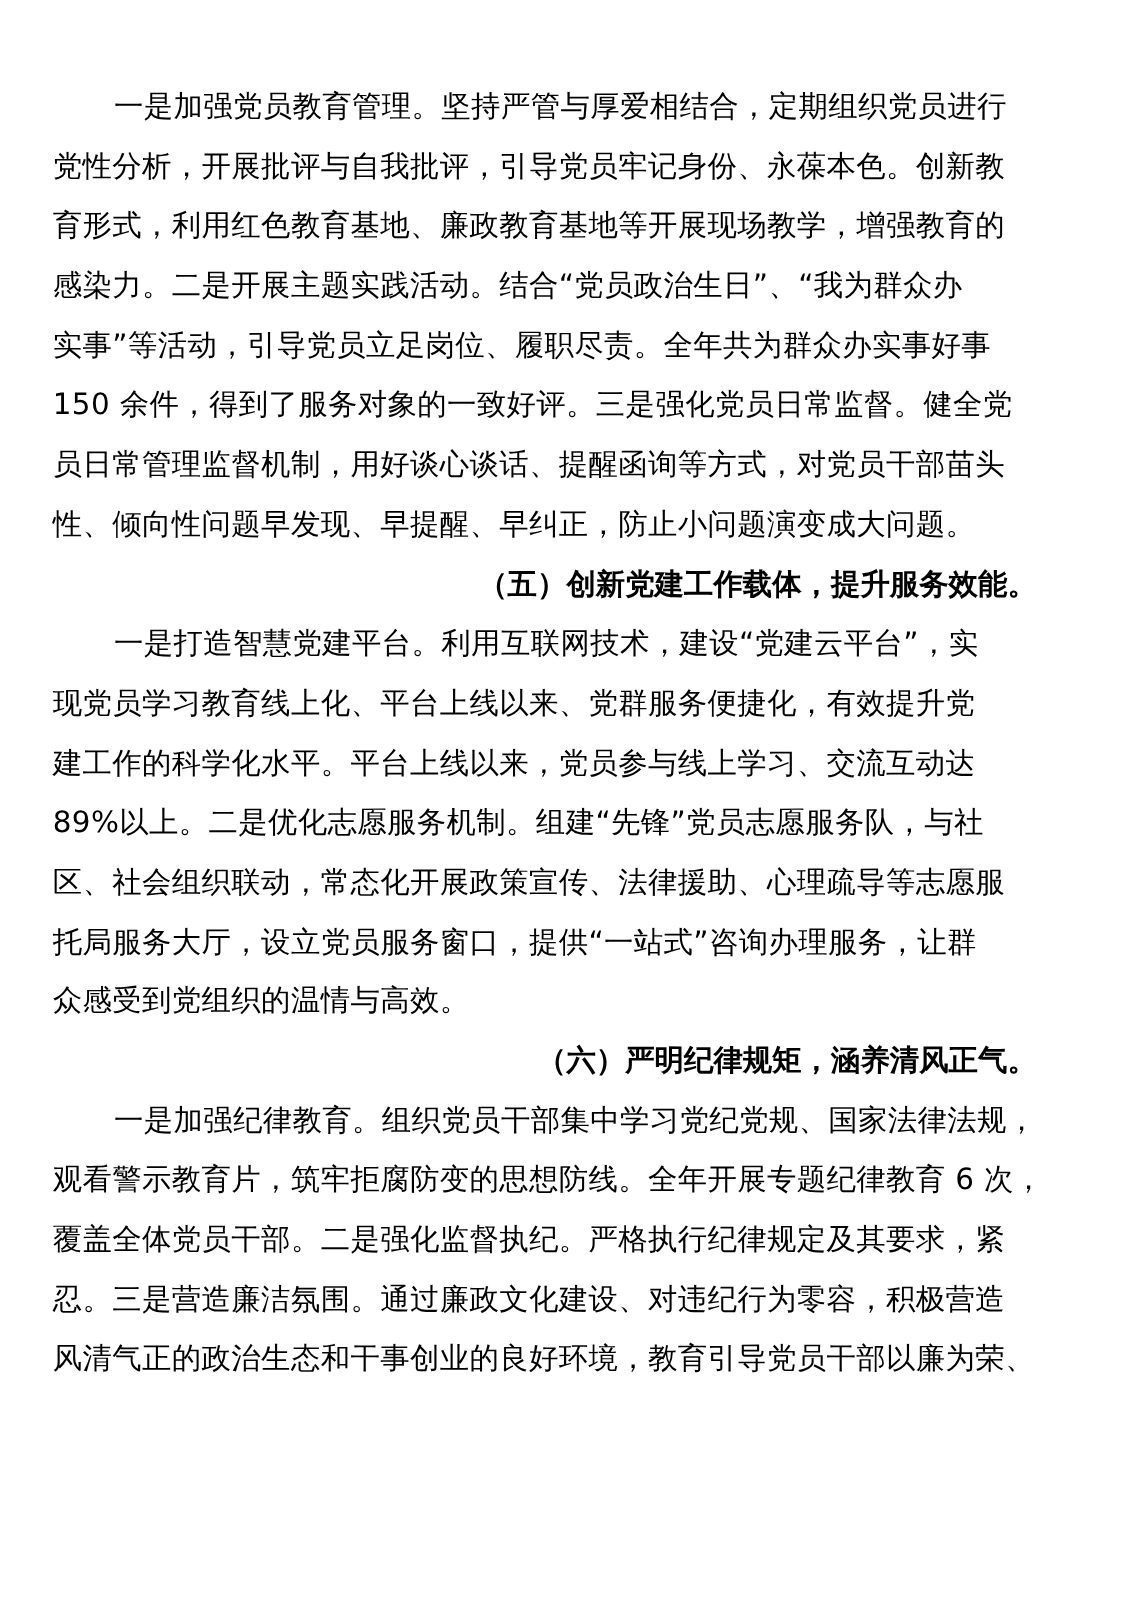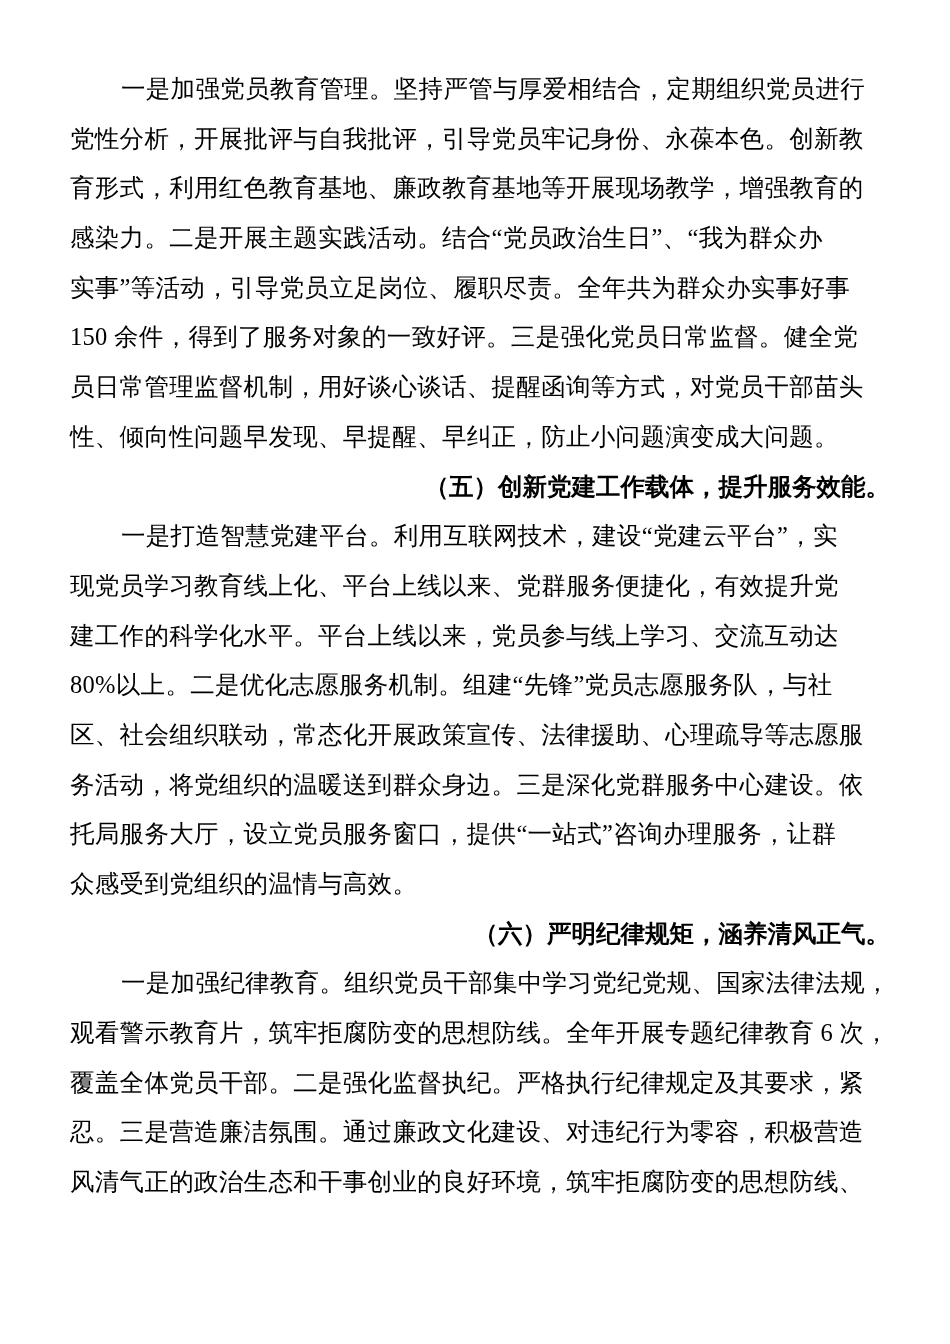--- a/index.html
+++ b/index.html
@@ -10,24 +10,23 @@
   body {
     width: 950px;
     height: 1344px;
     overflow: hidden;
     position: relative;
     font-family: "DejaVu Sans", "Liberation Sans", sans-serif;
     color: #000000;
   }
   .page {
     position: absolute;
-    left: 70px;
+    left: 44px;
     top: 64px;
     width: 820px;
-    font-family: Liberation Serif, serif;
   }
   .line {
     height: 49.7px;
     line-height: 49.7px;
     font-size: 24.5px;
     white-space: nowrap;
     letter-spacing: 0.3px;
   }
   .heading {
     font-weight: bold;
@@ -56,30 +55,29 @@
     <div class="line">员日常管理监督机制，用好谈心谈话、提醒函询等方式，对党员干部苗头</div>
     <div class="line">性、倾向性问题早发现、早提醒、早纠正，防止小问题演变成大问题。</div>
   </div>
 
   <div class="line heading indent-heading">（五）创新党建工作载体，提升服务效能。</div>
 
   <div>
     <div class="line indent-first">一是打造智慧党建平台。利用互联网技术，建设“党建云平台”，实</div>
     <div class="line">现党员学习教育线上化、平台上线以来、党群服务便捷化，有效提升党</div>
     <div class="line">建工作的科学化水平。平台上线以来，党员参与线上学习、交流互动达</div>
-    <div class="line">80%以上。二是优化志愿服务机制。组建“先锋”党员志愿服务队，与社</div>
+    <div class="line">89%以上。二是优化志愿服务机制。组建“先锋”党员志愿服务队，与社</div>
     <div class="line">区、社会组织联动，常态化开展政策宣传、法律援助、心理疏导等志愿服</div>
-    <div class="line">务活动，将党组织的温暖送到群众身边。三是深化党群服务中心建设。依</div>
     <div class="line">托局服务大厅，设立党员服务窗口，提供“一站式”咨询办理服务，让群</div>
     <div class="line">众感受到党组织的温情与高效。</div>
   </div>
 
   <div class="line heading indent-heading">（六）严明纪律规矩，涵养清风正气。</div>
 
   <div>
     <div class="line indent-first">一是加强纪律教育。组织党员干部集中学习党纪党规、国家法律法规，</div>
     <div class="line">观看警示教育片，筑牢拒腐防变的思想防线。全年开展专题纪律教育 6 次，</div>
     <div class="line">覆盖全体党员干部。二是强化监督执纪。严格执行纪律规定及其要求，紧</div>
     <div class="line">忍。三是营造廉洁氛围。通过廉政文化建设、对违纪行为零容，积极营造</div>
-    <div class="line">风清气正的政治生态和干事创业的良好环境，筑牢拒腐防变的思想防线、</div>
+    <div class="line">风清气正的政治生态和干事创业的良好环境，教育引导党员干部以廉为荣、</div>
   </div>
 
 </div>
 
 </body></html>

